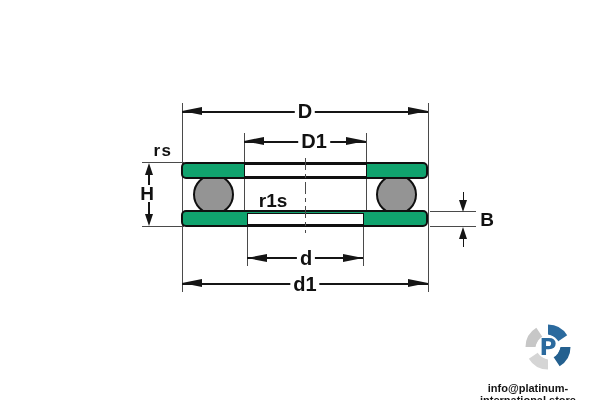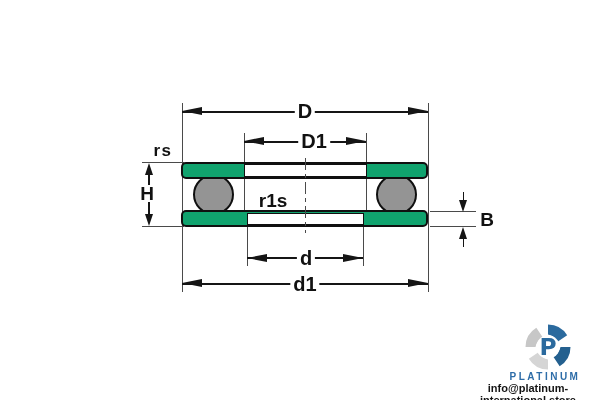--- a/index.html
+++ b/index.html
@@ -98,17 +98,16 @@
     <svg style="position:absolute;left:64px;top:2px;" width="58" height="50" viewBox="0 0 60 60">
       <g>
         <path d="M30,3 A27,27 0 0 1 53,16 L41,24 A15,15 0 0 0 30,15 Z" fill="#2b6a9e"></path>
         <path d="M30,3 A27,27 0 0 1 53,16 L41,24 A15,15 0 0 0 30,15 Z" fill="#24608f" transform="rotate(90 30 30)"></path>
         <path d="M30,3 A27,27 0 0 1 53,16 L41,24 A15,15 0 0 0 30,15 Z" fill="#d5d5d5" transform="rotate(180 30 30)"></path>
         <path d="M30,3 A27,27 0 0 1 53,16 L41,24 A15,15 0 0 0 30,15 Z" fill="#c7c7c7" transform="rotate(270 30 30)"></path>
         <circle cx="30" cy="30" r="14" fill="#ffffff"></circle>
         <text x="30" y="40" text-anchor="middle" font-size="28" font-weight="bold" font-family="DejaVu Sans, sans-serif" fill="#2b6a9e">P</text>
       </g>
     </svg>
-    <div class="brand-name">PLATINUM</div>
     <div class="brand-mail">info@platinum-international.store</div>
   </div>
 
 </div>
 
 </body></html>

